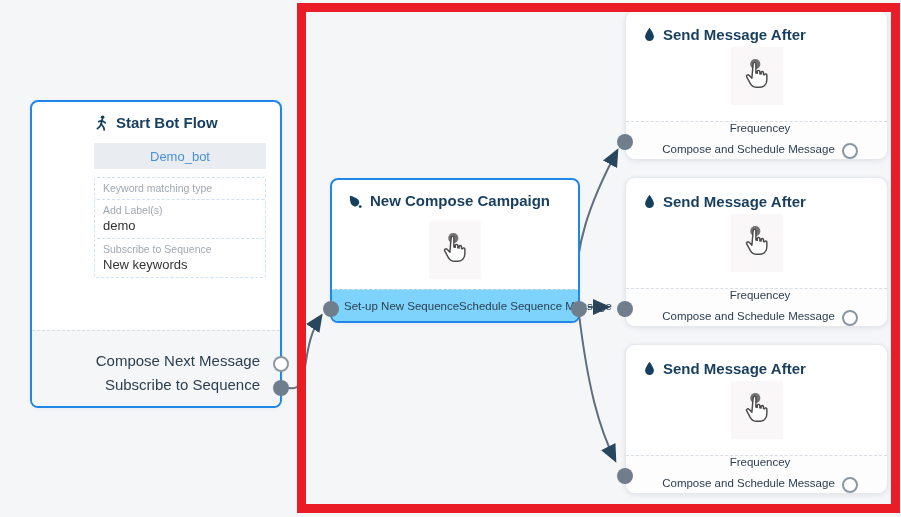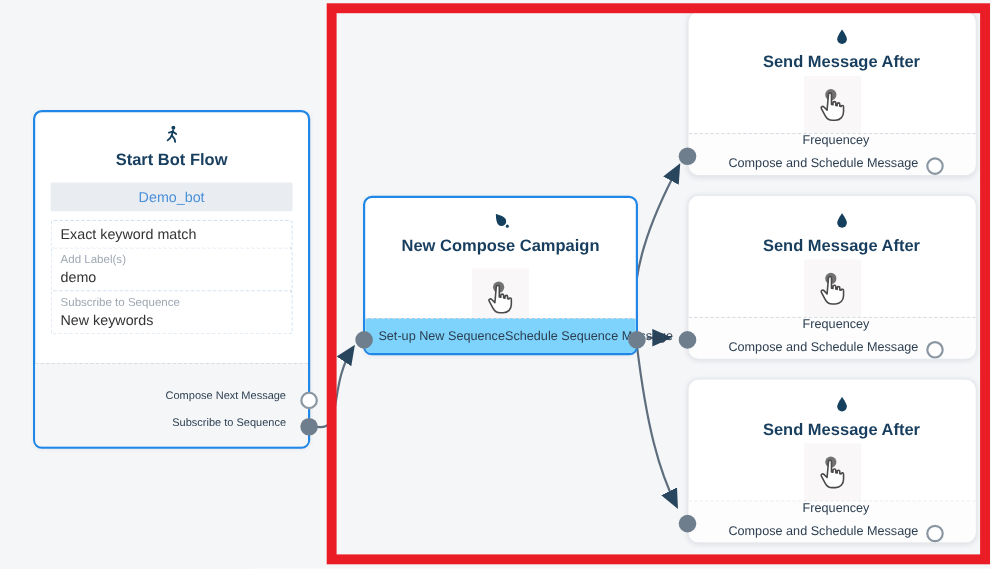--- a/index.html
+++ b/index.html
@@ -14,26 +14,25 @@
 
   .node { position: absolute; background: #ffffff; z-index: 2; }
   .blue-node { border: 2px solid #2187e7; border-radius: 8px; box-shadow: 0 1px 4px rgba(27,43,66,.06); }
   .light-node { border: 1px solid #e5e8ec; border-radius: 10px; box-shadow: 0 1px 5px rgba(27,43,66,.10); }
 
   .node-title {
     display: flex; align-items: center; gap: 7px;
     padding: 12px 14px 8px 14px;
     font-size: 15px; font-weight: 700; color: #173e5e;
     white-space: nowrap;
-    flex-direction: column;
   }
   .node-title .t-icon { display: inline-flex; flex: 0 0 auto; }
 
   
-  .start-node { left: 30px; top: 100px; width: 252px; height: 308px; }
+  .start-node { left: 30px; top: 100px; width: 252px; height: 308px; padding-left: 48px; }
   .demo-btn {
     display: block; width: calc(100% - 28px); margin: 4px 14px 0 14px;
     height: 26px; background: #e9edf2; color: #4a90d9;
     border: none; border-radius: 1px; font-size: 13px;
     font-family: "Liberation Sans", sans-serif; cursor: pointer;
   }
   .fields { margin: 9px 14px 0 14px; }
   .field {
     border: 1px dashed #cfe0f0; border-radius: 3px;
     padding: 3px 8px 4px 8px; margin-top: -1px; background: #fff;
@@ -41,21 +40,21 @@
   .field-label { font-size: 10.5px; color: #9fa8b2; line-height: 14px; }
   .field-value { font-size: 13px; color: #333333; line-height: 17px; }
 
   .start-footer {
     position: absolute; left: 0; right: 0; bottom: 0; height: 76px;
     background: #f4f6f8; border-top: 1px dashed #d8dde3;
     border-radius: 0 0 6px 6px;
   }
   .out-row {
     position: absolute; right: 20px; height: 20px; line-height: 20px;
-    font-size: 10px; color: #2c3e50; white-space: nowrap;
+    font-size: 15px; color: #2c3e50; white-space: nowrap;
   }
   .out-row.r1 { top: 20px; }
   .out-row.r2 { top: 44px; }
 
   
   .port {
     position: absolute; width: 16px; height: 16px; border-radius: 50%;
     z-index: 3; cursor: crosshair;
   }
   .port.filled { background: #6f7e8c; }
@@ -138,21 +137,21 @@
           </g>
         </svg>
       </span>
       <span>Start Bot Flow</span>
     </div>
 
     <button class="demo-btn">Demo_bot</button>
 
     <div class="fields">
       <div class="field">
-        <div class="field-value">Exact keyword match</div>
+        <div class="field-label">Keyword matching type</div>
       </div>
       <div class="field">
         <div class="field-label">Add Label(s)</div>
         <div class="field-value">demo</div>
       </div>
       <div class="field">
         <div class="field-label">Subscribe to Sequence</div>
         <div class="field-value">New keywords</div>
       </div>
     </div>

